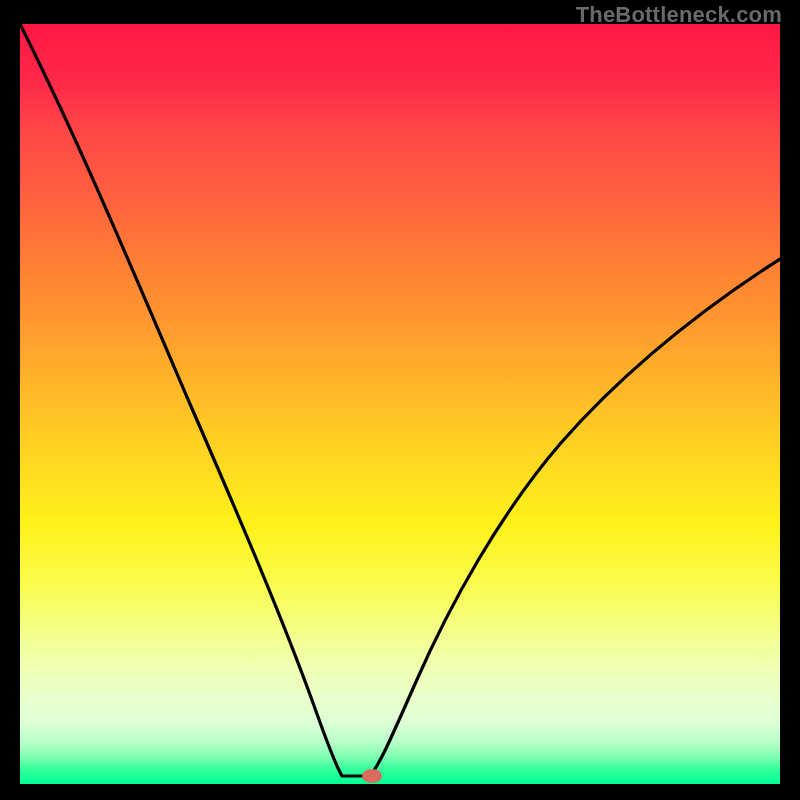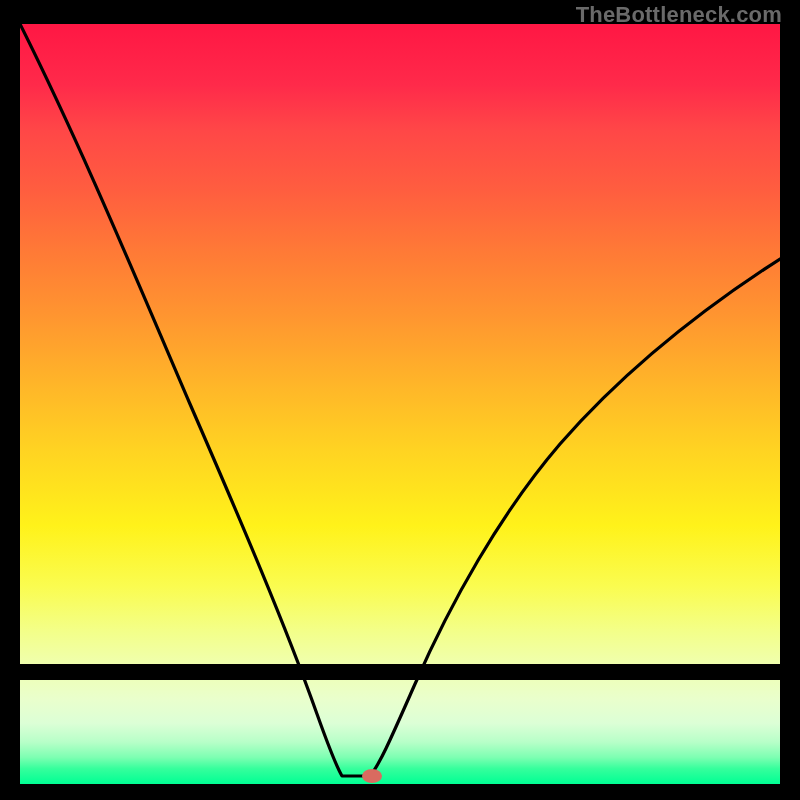--- a/index.html
+++ b/index.html
@@ -7,21 +7,21 @@
     padding: 0;
     width: 800px;
     height: 800px;
     background: #000;
     font-family: Arial, Helvetica, sans-serif;
     overflow: hidden;
   }
   .frame {
     position: relative;
     width: 800px;
-    height: 680px;
+    height: 800px;
     background: #f0abfc;
     border-radius: 18px;
   }
   .watermark {
     position: absolute;
     top: 2px;
     right: 18px;
     color: #6a6a6a;
     font-size: 22px;
     font-weight: 600;

